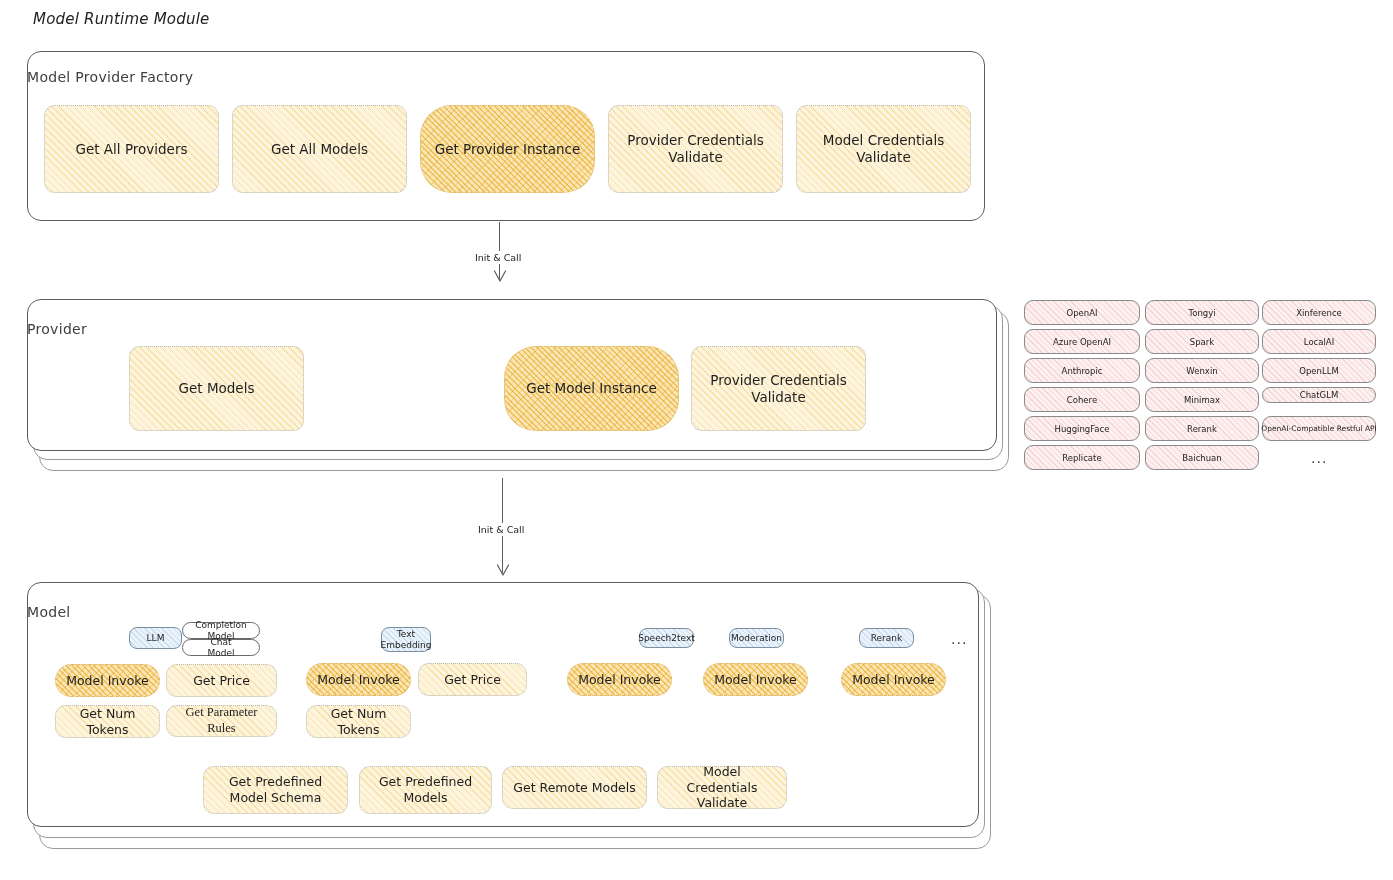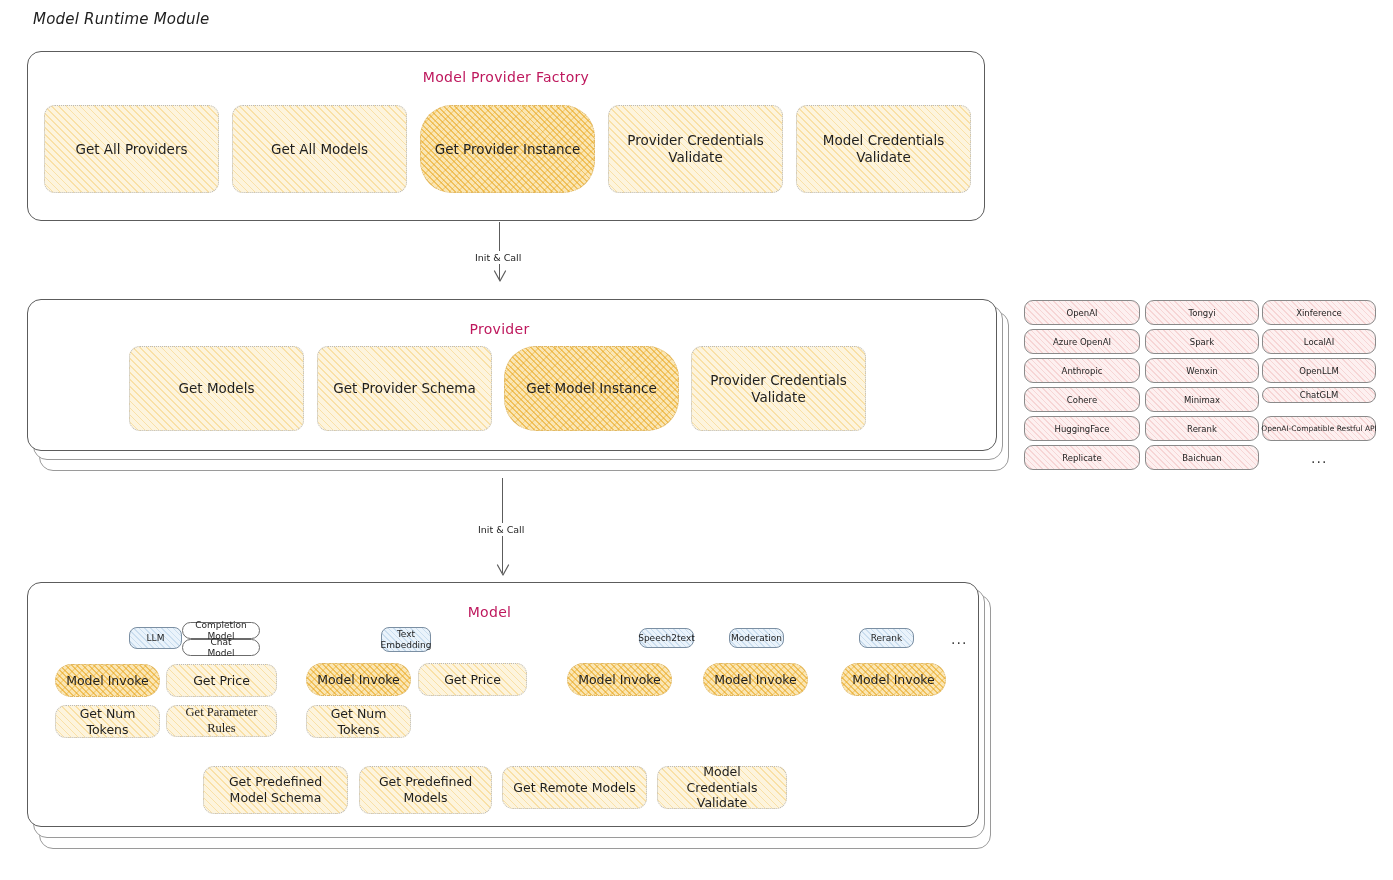--- a/index.html
+++ b/index.html
@@ -24,24 +24,23 @@
     border-radius: 14px;
   }
   .card.shadowlayer {
     border-color: #9a9a9a;
     background: #ffffff;
   }
 
   .card-title {
     position: absolute;
     left: 0; right: 0;
-    text-align: center;
     font-family: "DejaVu Sans", sans-serif;
     font-size: 14px;
-    color: #be185d;
+    color: #404040;
     letter-spacing: .3px;
   }
 
   
   .node {
     position: absolute;
     display: flex;
     align-items: center;
     justify-content: center;
     text-align: center;
@@ -163,21 +162,20 @@
     <path d="M1.5 1 L7 11 L12.5 1" fill="none" stroke="#5c5c5c" stroke-width="1.2" stroke-linecap="round" stroke-linejoin="round"></path>
   </svg>
   <div class="arrow-label" style="left:471px; top:251px;">Init &amp; Call</div>
 
   <div class="card shadowlayer" style="left:39px; top:311px; width:970px; height:160px;"></div>
   <div class="card shadowlayer" style="left:33px; top:305px; width:970px; height:155px;"></div>
   <div class="card" style="left:27px; top:299px; width:970px; height:152px;"></div>
   <div class="card-title" style="left:27px; top:321px; width:945px;">Provider</div>
 
   <div class="node" style="left:129px; top:346px; width:175px; height:85px;">Get Models</div>
-  <div class="node" style="left:317px; top:346px; width:175px; height:85px;">Get Provider Schema</div>
   <div class="node strong" style="left:504px; top:346px; width:175px; height:85px;">Get Model Instance</div>
   <div class="node" style="left:691px; top:346px; width:175px; height:85px;">Provider Credentials Validate</div>
 
   <div class="chip" style="left:1024px; top:300px; width:116px; height:25px;">OpenAI</div>
   <div class="chip" style="left:1024px; top:329px; width:116px; height:25px;">Azure OpenAI</div>
   <div class="chip" style="left:1024px; top:358px; width:116px; height:25px;">Anthropic</div>
   <div class="chip" style="left:1024px; top:387px; width:116px; height:25px;">Cohere</div>
   <div class="chip" style="left:1024px; top:416px; width:116px; height:25px;">HuggingFace</div>
   <div class="chip" style="left:1024px; top:445px; width:116px; height:25px;">Replicate</div>
 

